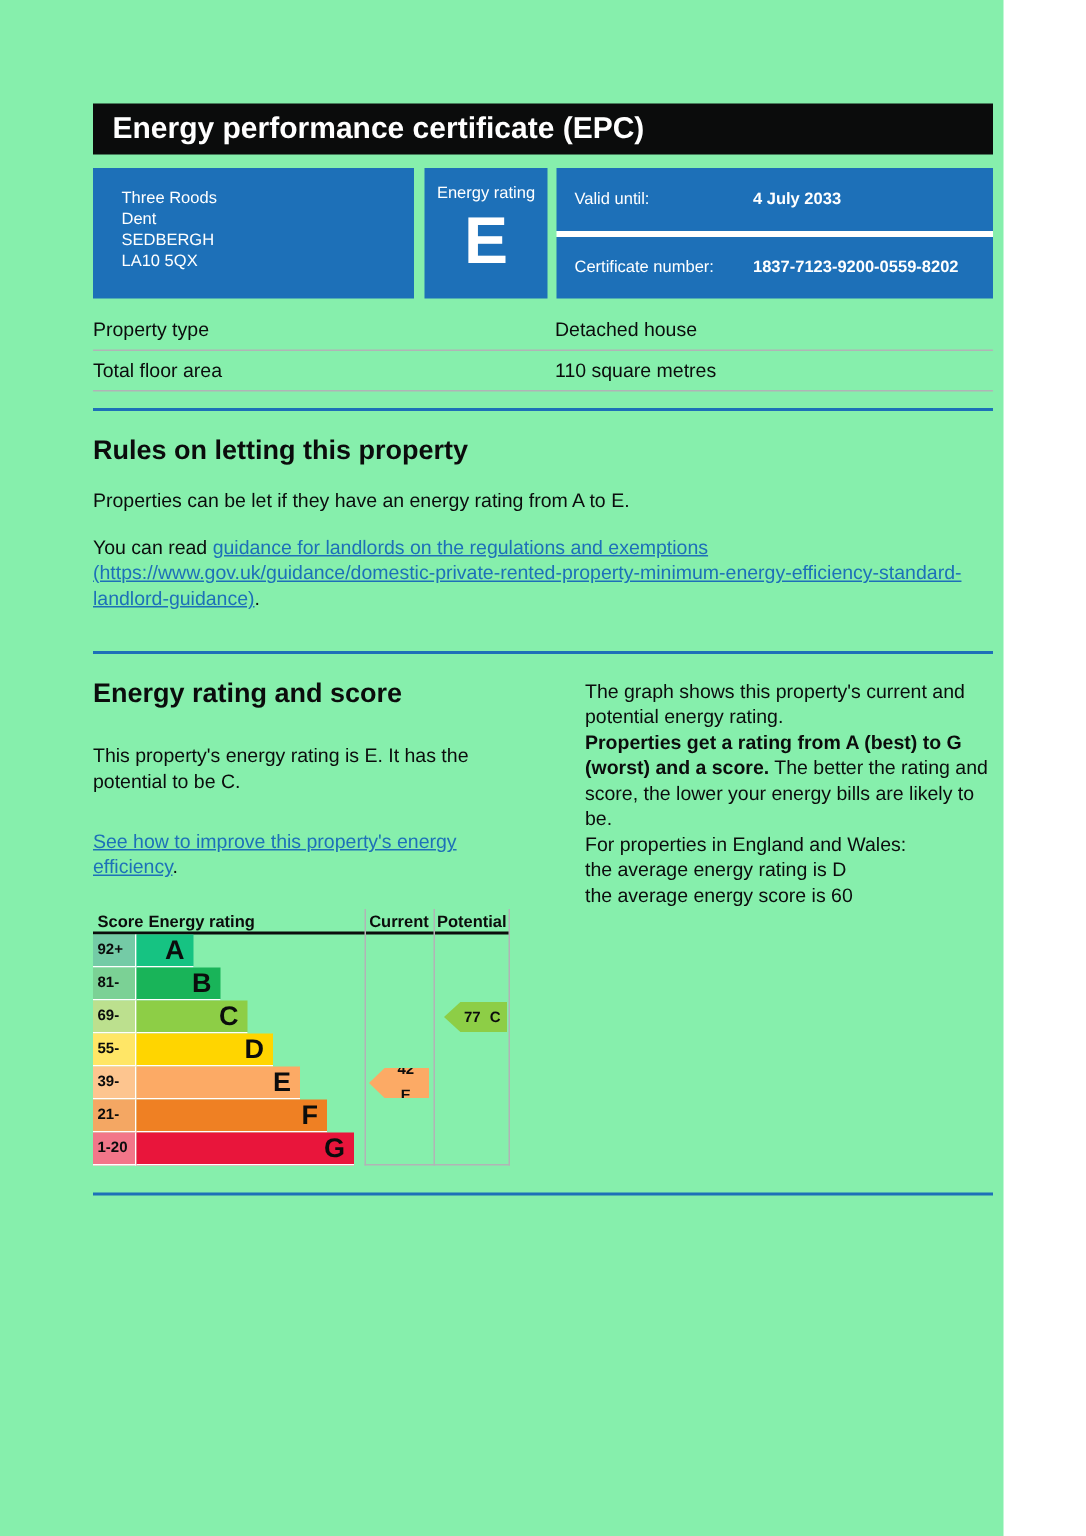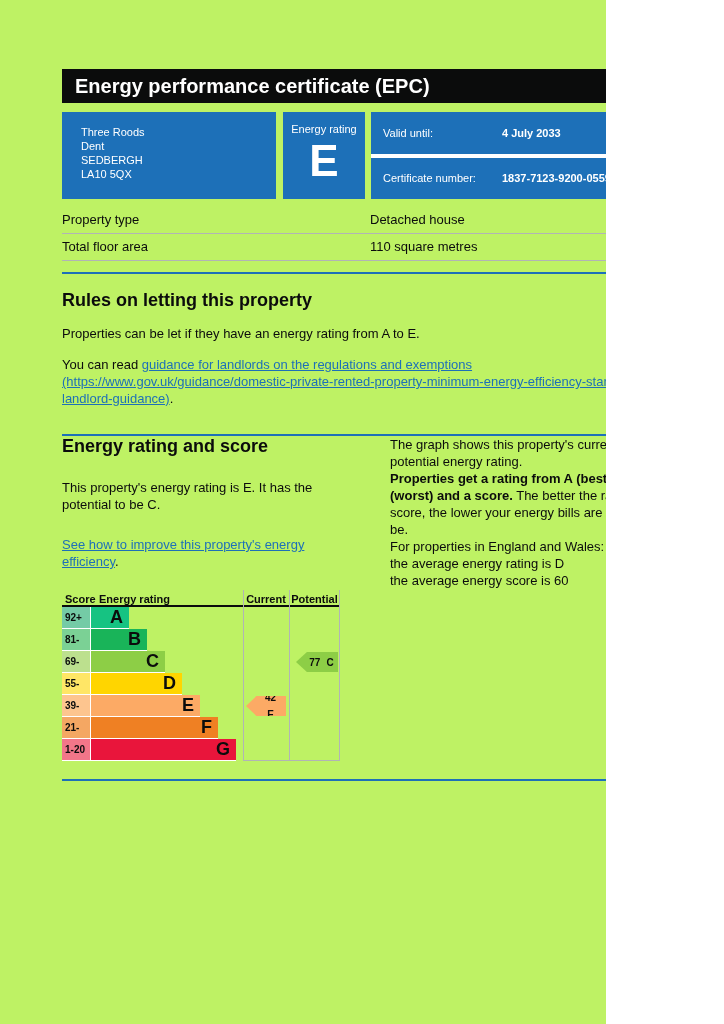--- a/index.html
+++ b/index.html
@@ -1,18 +1,18 @@
 <!DOCTYPE html>
 <html><head>
 <meta charset="utf-8">
 <style>
   * { margin:0; padding:0; box-sizing:border-box; }
   body { background:#ffffff; }
   .page {
-    position:relative; width:606px; height:1024px; background:#bef264;
+    position:relative; width:669px; height:1024px; background:#86efac;
     font-family:"Liberation Sans","DejaVu Sans",sans-serif; color:#0b0c0c; overflow:hidden;
   }
   .content { position:absolute; left:62px; top:69px; width:600px; }
 
   
   .title-bar { height:34px; background:#0b0c0c; }
   .title-bar h1 { color:#ffffff; font-size:20px; font-weight:bold; line-height:34px; padding-left:13px; }
 
   
   .summary { display:flex; margin-top:9px; height:87px; }
@@ -34,21 +34,21 @@
   .kf-row .k { width:308px; }
 
   .rule-blue { height:2px; background:#1d70b8; }
   .mt11 { margin-top:11px; } .mt27 { margin-top:27px; } .mt18b { margin-top:18px; }
 
   h2 { font-size:18px; font-weight:bold; margin-top:16px; }
   p.body { font-size:13px; line-height:17px; margin-top:14px; }
   a.link { color:#1d70b8; text-decoration:underline; cursor:pointer; }
 
   
-  .grid2 { display:grid; grid-template-columns:328px 272px; }
+  .grid2 { display:grid; grid-template-columns:328px 272px; margin-top:16px; }
   .colL h2 { margin-top:0; }
   .colL p.body { max-width:282px; }
   .colL .p1 { margin-top:22px; }
   .colL .plink { margin-top:23px; }
   .colR p.body { margin-top:0; }
   .colR .p2 { margin-top:27px; }
   .colR .p3 { margin-top:18px; }
   .colR .p4 { margin-top:15px; }
 
   

